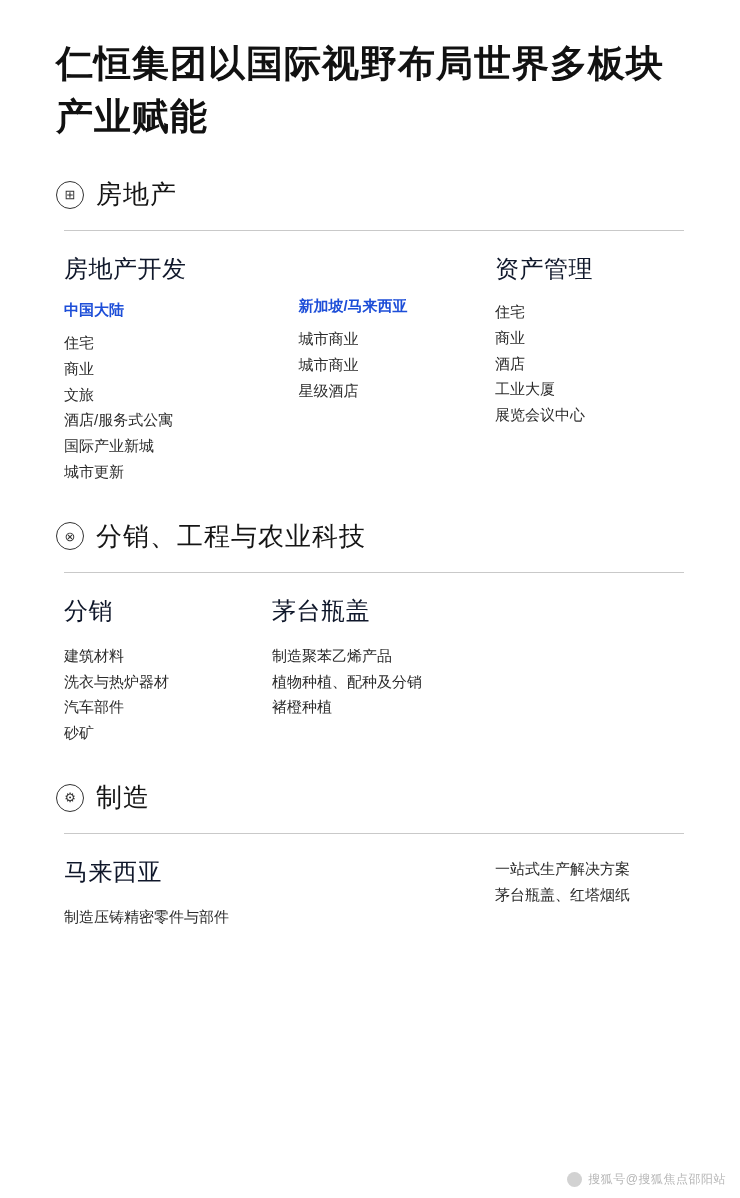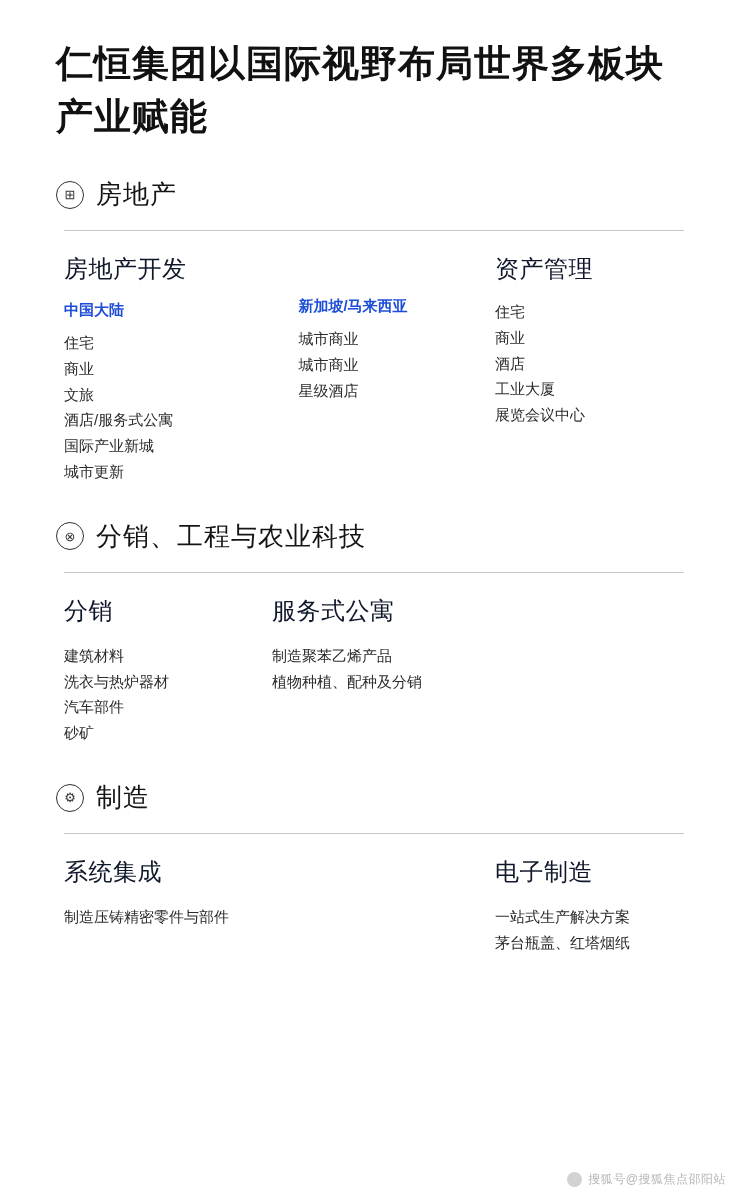--- a/index.html
+++ b/index.html
@@ -169,40 +169,40 @@
     <div class="rule"></div>
     <div class="cols">
       <div class="col c2">
         <div class="col-head">分销</div>
         <div class="item">建筑材料</div>
         <div class="item">洗衣与热炉器材</div>
         <div class="item">汽车部件</div>
         <div class="item">砂矿</div>
       </div>
       <div class="col c3">
-        <div class="col-head">服务式公寓</div>
+        <div class="col-head">茅台瓶盖</div>
         <div class="item">制造聚苯乙烯产品</div>
         <div class="item">植物种植、配种及分销</div>
+        <div class="item">褚橙种植</div>
       </div>
     </div>
   </div>
 
   <div class="section s3">
     <div class="section-head">
       <span class="sec-icon">⚙</span>
       <span class="sec-title">制造</span>
     </div>
     <div class="rule"></div>
     <div class="cols">
       <div class="col c1">
-        <div class="col-head">系统集成</div>
+        <div class="col-head">马来西亚</div>
         <div class="item">制造压铸精密零件与部件</div>
       </div>
       <div class="col c2">
-        <div class="col-head">电子制造</div>
         <div class="item">一站式生产解决方案</div>
         <div class="item">茅台瓶盖、红塔烟纸</div>
       </div>
     </div>
   </div>
 
   <div class="watermark">
     <span class="wm-logo"></span>
     <span class="wm-text">搜狐号@搜狐焦点邵阳站</span>
   </div>

